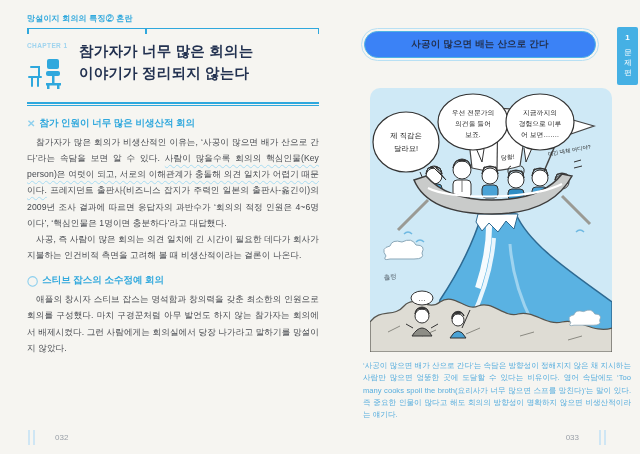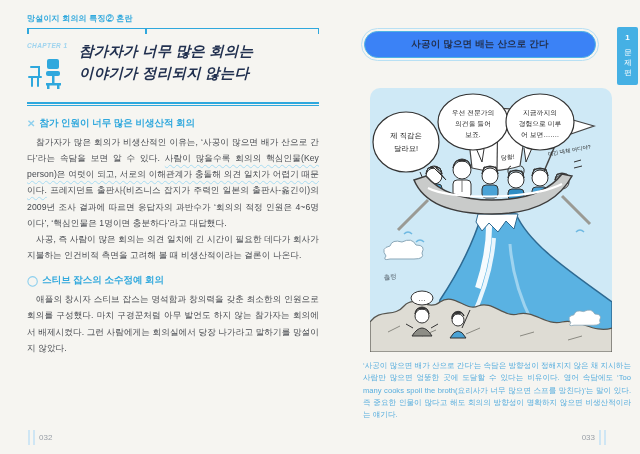--- a/index.html
+++ b/index.html
@@ -9,38 +9,38 @@
     background: #f6f5f1;
     font-family: "Liberation Sans", sans-serif;
     overflow: hidden;
   }
   
   .left-page { position: absolute; left: 27px; top: 13px; width: 292px; height: 410px; overflow: hidden; }
   .running-head { color: #2fa8dd; font-size: 8px; font-weight: bold; letter-spacing: 0.2px; }
   .bracket { position: relative; margin-top: 4px; border-top: 1.5px solid #2fa8dd; height: 6px; }
   .bracket .tick { position: absolute; top: 0; width: 1.5px; height: 5px; background: #2fa8dd; }
   .bracket .t1 { left: 0; } .bracket .t2 { left: 118px; } .bracket .t3 { right: 0; }
-  .chapter-row { display: flex; margin-top: 6px; font-style: italic; }
+  .chapter-row { display: flex; margin-top: 6px; }
   .chapter-col { width: 52px; flex: 0 0 52px; padding-top: 2px; }
   .chapter-label { color: #9fd4ef; font-size: 6.5px; font-weight: bold; letter-spacing: 0.4px; }
   .chair-icon { margin-top: 4px; }
   .page-title { font-size: 14.5px; font-weight: bold; color: #223150; line-height: 1.55; letter-spacing: 0.2px; }
   .double-rule { margin-top: 7px; border-top: 2px solid #2fa8dd; border-bottom: 1px solid #2fa8dd; height: 4px; }
   .section-heading { margin: 11px 0 4px 0; color: #2fa8dd; font-weight: bold; font-size: 9.5px; display: flex; align-items: center; gap: 4px; }
   .hicon { color: #8fd0ee; font-size: 10px; font-weight: bold; line-height: 1; }
   p.body {
     font-size: 8.6px; color: #45484e; line-height: 1.88;
     text-align: justify; text-indent: 9px; letter-spacing: 0.1px;
   }
   .wavy {
     text-decoration-line: underline; text-decoration-style: wavy;
     text-decoration-color: #a8dcf2; text-decoration-thickness: 1px;
     text-underline-offset: 2.5px;
   }
-  .page-num { position: absolute; bottom: 9px; font-size: 8px; color: #9aa0a8; display: flex; align-items: center; gap: 4px; }
+  .page-num { position: absolute; bottom: 9px; font-size: 8px; color: #9aa0a8; display: flex; align-items: center; gap: 20px; }
   .page-num.pn-left { left: 28px; }
   .page-num.pn-right { right: 34px; align-items: center; }
   .bars { display: inline-block; width: 7px; height: 15px; border-left: 2px solid #cfe6f4; border-right: 2px solid #cfe6f4; }
   
   .title-box {
     position: absolute; left: 364px; top: 31px; width: 232px; height: 27px;
     background: #3b82f6; border: 1.5px solid #4fb2e3; border-radius: 14px;
     outline: 1px solid #b8e0f4; outline-offset: 2px;
     display: flex; align-items: center; justify-content: center;
     font-size: 9.5px; font-weight: bold; color: #223150; letter-spacing: 0.2px;

